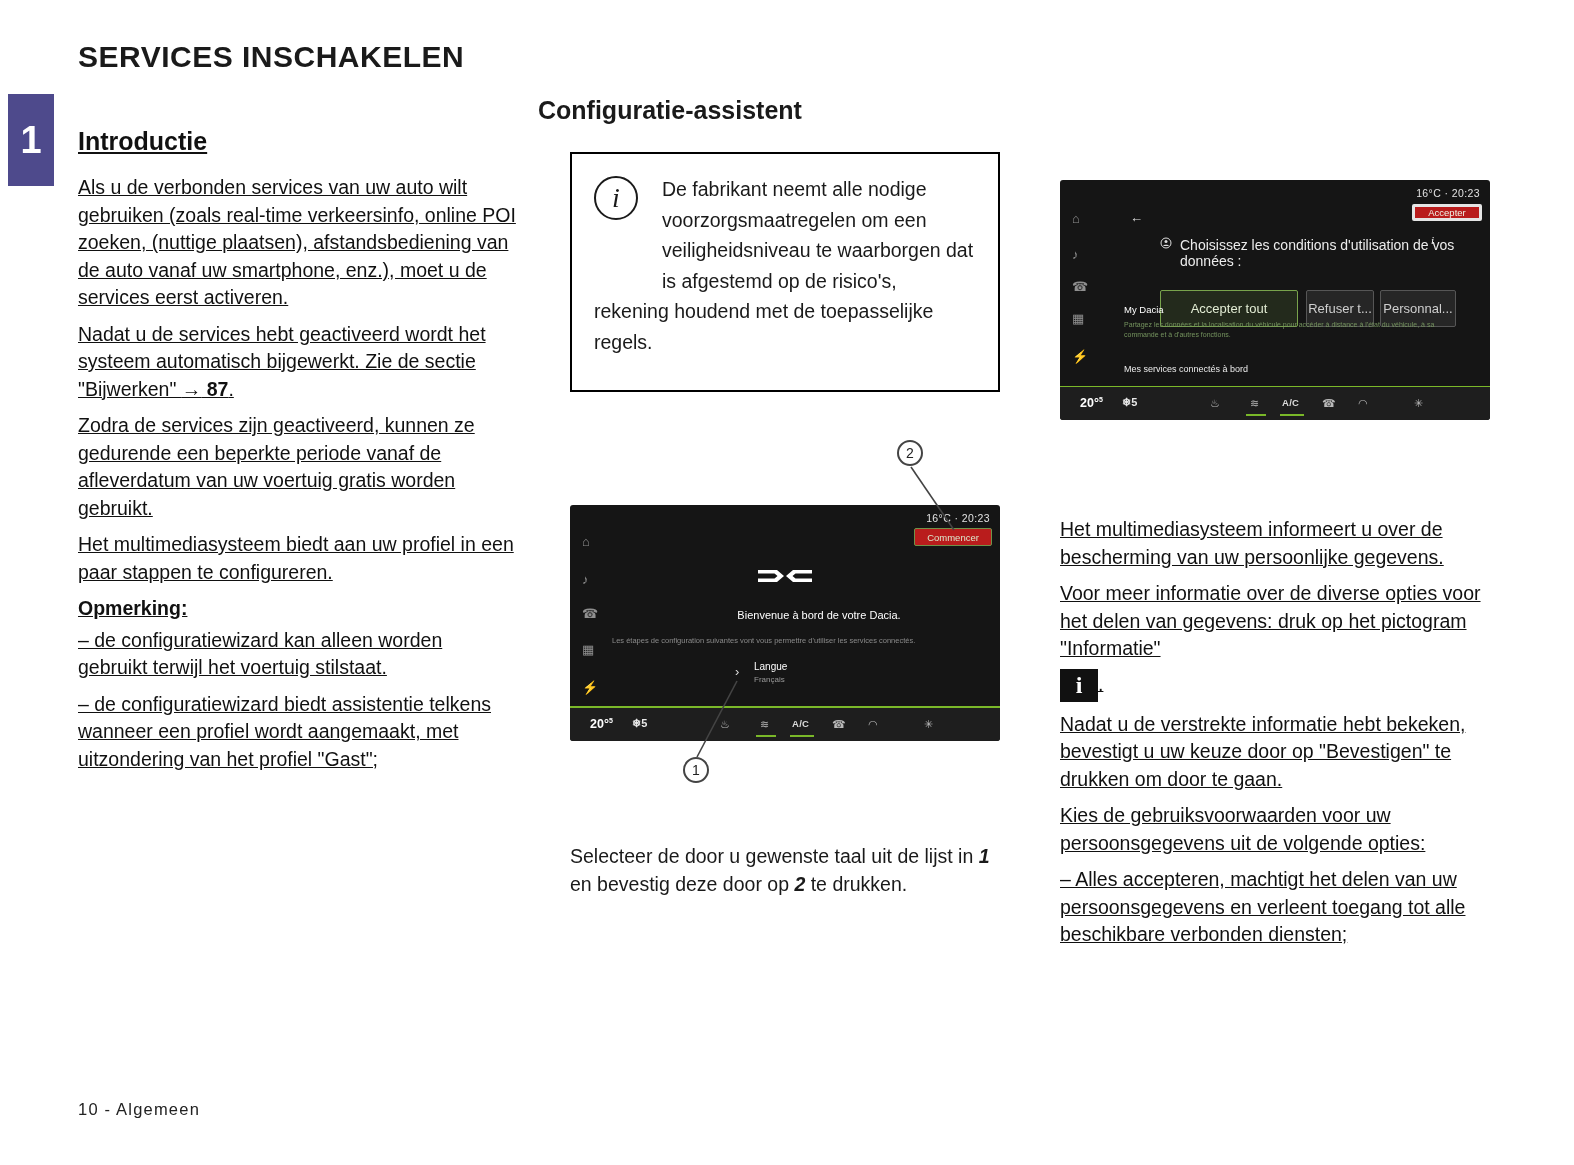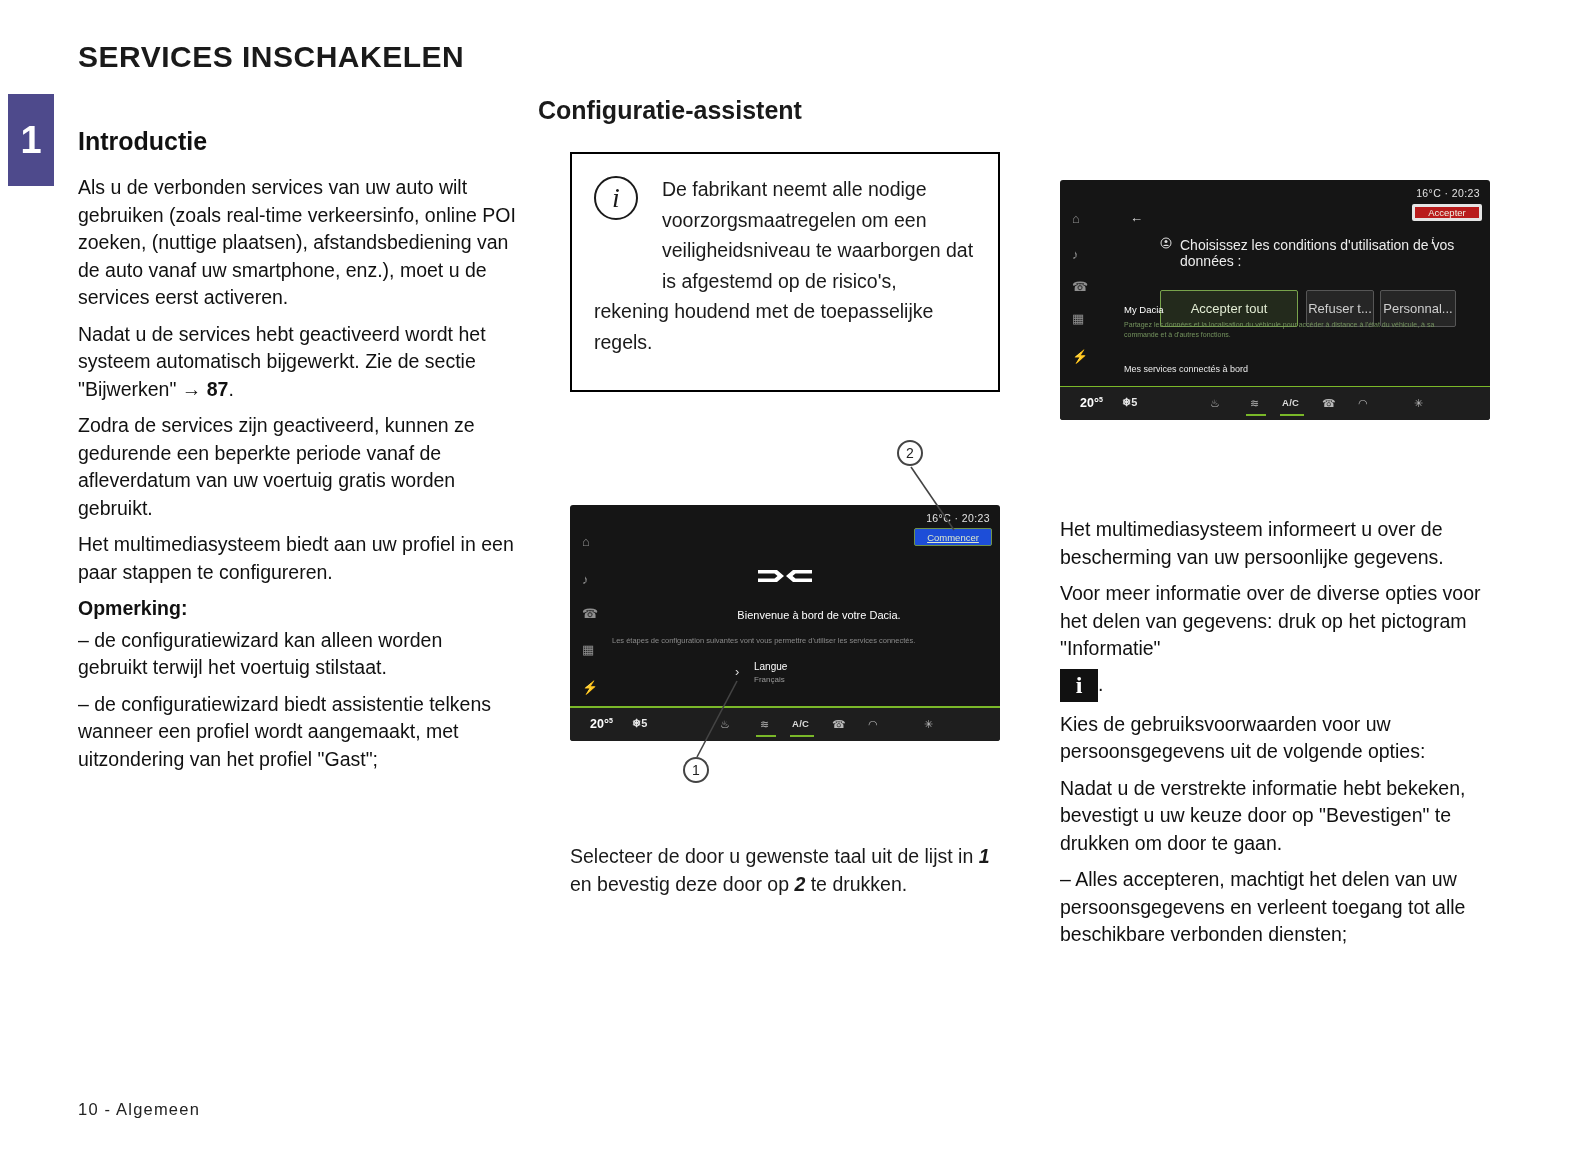--- a/index.html
+++ b/index.html
@@ -13,21 +13,21 @@
   
   .doc-title { position:absolute; left:78px; top:40px; font-size:30px; font-weight:700; letter-spacing:.5px; }
   .chapter-tab {
     position:absolute; left:8px; top:94px; width:46px; height:92px;
     background:#4e4a8c; color:#fff; font-size:38px; font-weight:700;
     display:flex; align-items:center; justify-content:center;
   }
   .footer { position:absolute; left:78px; top:1100px; font-size:16.5px; letter-spacing:1.2px; color:#222; }
 
   
-  .col { position:absolute; width:438px; font-size:19.5px; line-height:27.5px; color:#111; }
+  .col { position:absolute; width:438px; font-size:19.5px; line-height:27.5px; color:#111;text-decoration:underline; }
   .col-left  { left:78px;  top:126px; }
   .col-right { left:1060px; top:516px; }
   .section-heading { font-size:25px; font-weight:700; margin:0 0 18px 0; line-height:30px; }
   .col p { margin:0 0 9px 0; }
   .bold { font-weight:700; }
   .ref-arrow { font-weight:700; }
   .ref-num { font-weight:700; }
   .mid-heading { position:absolute; left:538px; top:96px; font-size:25px; font-weight:700; }
 
   
@@ -49,21 +49,21 @@
   
   .screen { position:absolute; width:430px; background:#151515; border-radius:3px; overflow:hidden; }
   #screen1 { left:570px; top:505px; height:236px; }
   #screen2 { left:1060px; top:180px; height:240px; }
   .scr-status { position:absolute; top:7px; right:10px; font-size:10.5px; color:#e2e2e2; letter-spacing:.4px; }
   .scr-btn {
     position:absolute; font-size:9.5px; border-radius:2px; padding:0;
     display:flex; align-items:center; justify-content:center; cursor:default;
     font-family:"Liberation Sans", sans-serif;
   }
-  .btn-commencer { top:23px; right:8px; width:78px; height:18px; background:#1d4ed8; border:1px solid #70924a; color:#dce8cc;text-decoration:underline; }
+  .btn-commencer { top:23px; right:8px; width:78px; height:18px; background:#b91c1c; border:1px solid #70924a; color:#dce8cc; }
   .btn-accepter  { top:24px; right:8px; width:70px; height:17px; background:#b91c1c; border:3px solid #e5e5e5; color:#f0f5e8; }
   .side-icon { position:absolute; left:12px; color:#8f8f8f; font-size:13px; line-height:13px; }
   .dacia-logo { position:absolute; top:64px; left:50%; transform:translateX(-50%); }
   .welcome { position:absolute; top:104px; left:0; width:100%; text-align:center; color:#fff; font-size:11px;margin-left:34px; }
   .subtitle { position:absolute; top:131px; left:42px; right:18px; color:#8a8a8a; font-size:7.5px; }
   .lang-chevron { position:absolute; left:165px; top:159px; color:#ddd; font-size:13px; }
   .lang-label { position:absolute; left:184px; top:156px; color:#fff; font-size:10px; }
   .lang-value { position:absolute; left:184px; top:170px; color:#9a9a9a; font-size:8px; }
   .green-line { position:absolute; left:0; right:0; height:2px; background:#7ab829; }
   #screen1 .green-line { top:201px; }
@@ -230,20 +230,20 @@
       <span class="cl-icon" style="left:354px">✳</span>
       <span class="cl-dash" style="left:186px; width:20px"></span>
       <span class="cl-dash" style="left:220px; width:24px"></span>
     </div>
   </div>
 
   <div class="col col-right">
     <p>Het multimediasysteem informeert u over de bescherming van uw persoonlijke gegevens.</p>
     <p style="margin-bottom:6px;">Voor meer informatie over de diverse opties voor het delen van gegevens: druk op het pictogram "Informatie"</p>
     <p class="icon-line"><span class="black-info-icon">i</span><span>.</span></p>
+    <p>Nadat u de verstrekte informatie hebt bekeken, bevestigt u uw keuze door op "Bevestigen" te drukken om door te gaan.</p>
     <p>Kies de gebruiksvoorwaarden voor uw persoonsgegevens uit de volgende opties:</p>
-    <p>Nadat u de verstrekte informatie hebt bekeken, bevestigt u uw keuze door op "Bevestigen" te drukken om door te gaan.</p>
     <p>–  Alles accepteren, machtigt het delen van uw persoonsgegevens en verleent toegang tot alle beschikbare verbonden diensten;</p>
   </div>
 
   <div class="footer">10 - Algemeen</div>
 
 </div>
 
 </body></html>

